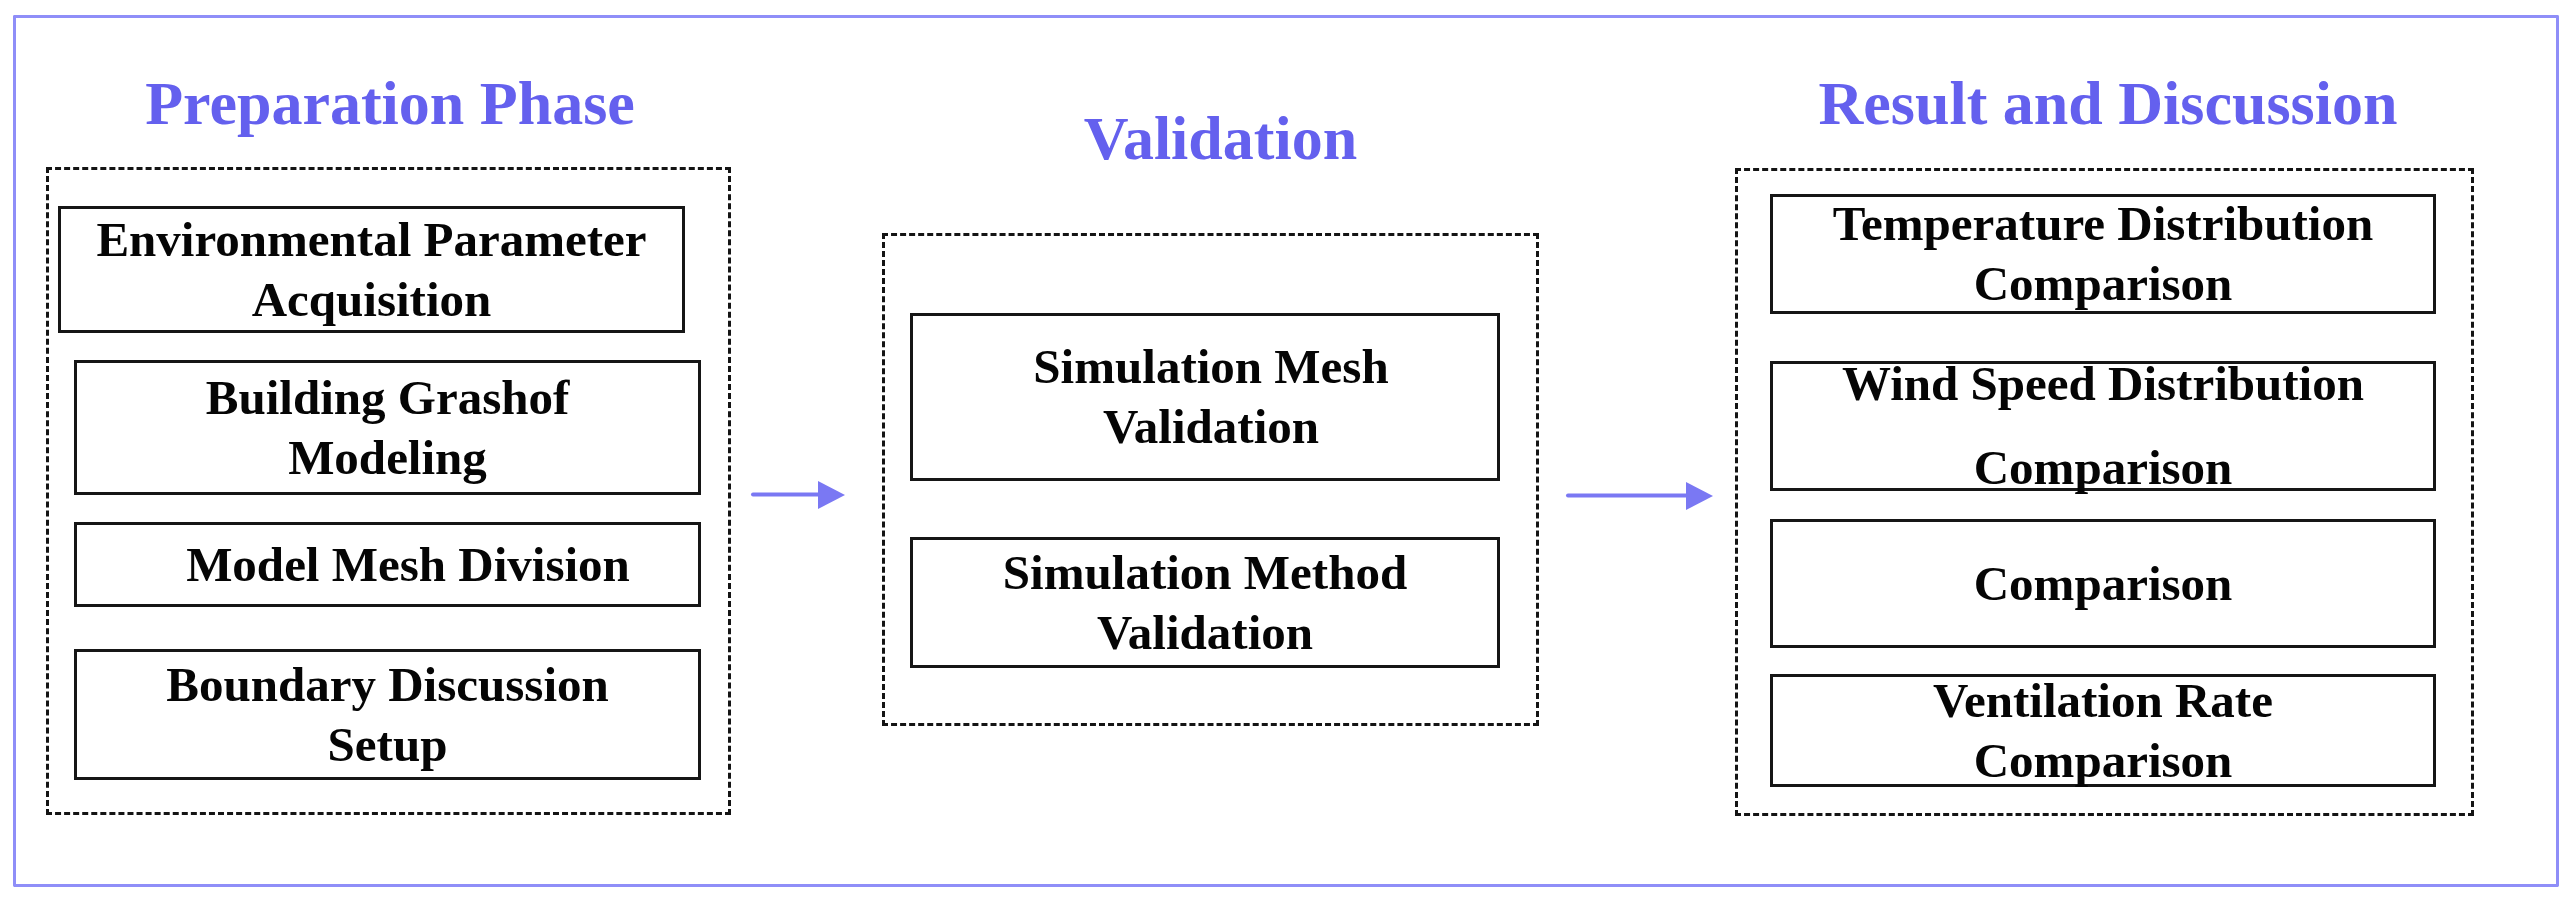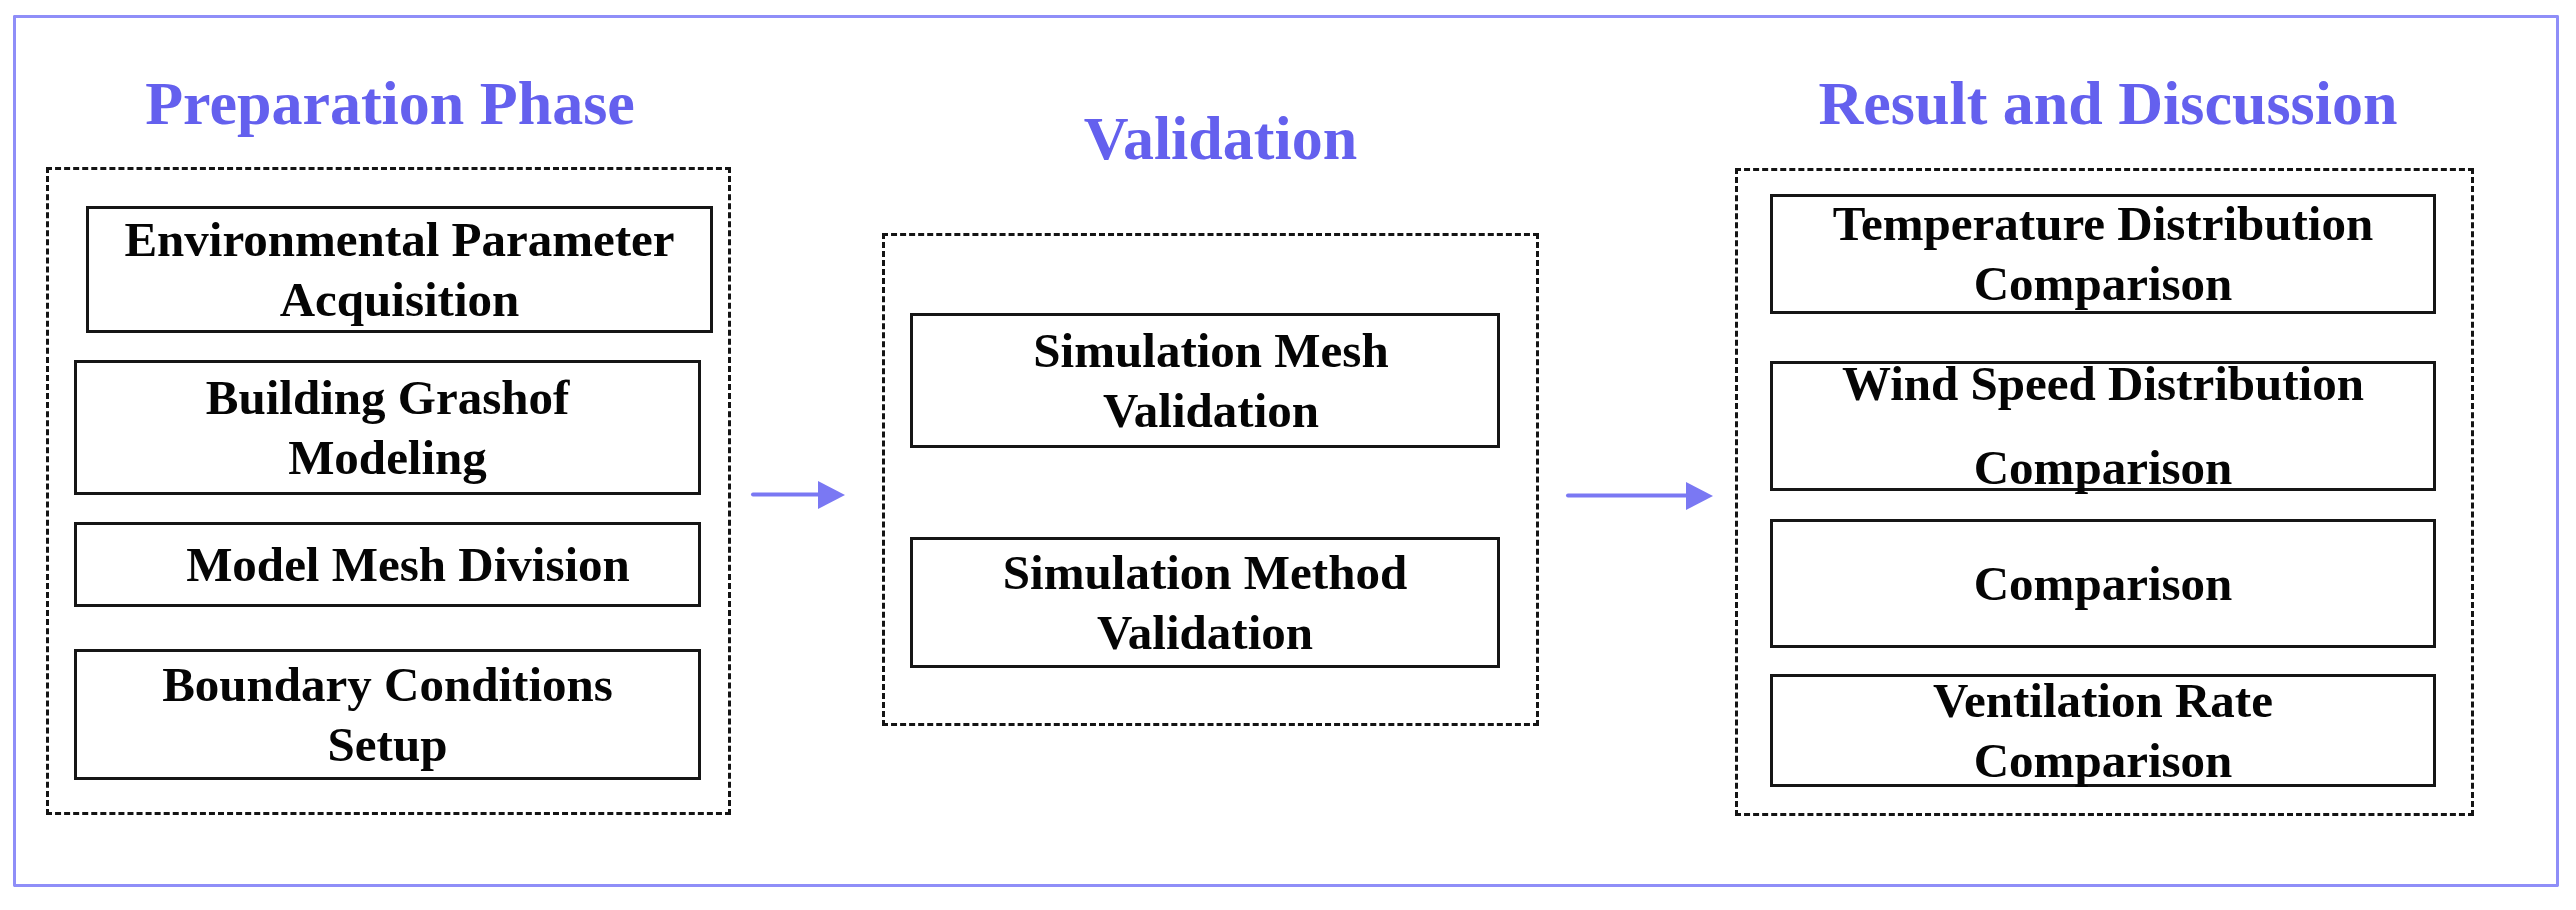--- a/index.html
+++ b/index.html
@@ -70,49 +70,49 @@
 <body>
 
 <div id="canvas">
 
   <div class="frame"></div>
 
   <div class="phase-title" style="left:71px;top:69px;width:638px;">Preparation Phase</div>
 
   <div class="dashed-group" style="left:46px;top:167px;width:685px;height:648px;"></div>
 
-  <div class="node-box" style="left:86px;top:206px;width:627px;height:127px;">
+  <div class="node-box" style="left:58px;top:206px;width:627px;height:127px;">
     <div class="line">Environmental Parameter</div>
     <div class="line">Acquisition</div>
   </div>
 
   <div class="node-box" style="left:74px;top:360px;width:627px;height:135px;">
     <div class="line">Building Grashof</div>
     <div class="line">Modeling</div>
   </div>
 
   <div class="node-box" style="left:74px;top:522px;width:627px;height:85px;padding-left:41px;">
     <div class="line">Model Mesh Division</div>
   </div>
 
   <div class="node-box" style="left:74px;top:649px;width:627px;height:131px;">
-    <div class="line">Boundary Conditions</div>
+    <div class="line">Boundary Discussion</div>
     <div class="line">Setup</div>
   </div>
 
   <div class="arrow" style="left:751px;top:479px;width:94px;height:31px;">
     <div class="shaft" style="width:71px;"></div>
     <div class="head"></div>
   </div>
 
   <div class="phase-title" style="left:905px;top:104px;width:631px;">Validation</div>
 
   <div class="dashed-group" style="left:882px;top:233px;width:657px;height:493px;"></div>
 
-  <div class="node-box" style="left:910px;top:313px;width:590px;height:135px;padding-left:12px;">
+  <div class="node-box" style="left:910px;top:313px;width:590px;height:168px;padding-left:12px;">
     <div class="line">Simulation Mesh</div>
     <div class="line">Validation</div>
   </div>
 
   <div class="node-box" style="left:910px;top:537px;width:590px;height:131px;">
     <div class="line">Simulation Method</div>
     <div class="line">Validation</div>
   </div>
 
   <div class="arrow" style="left:1566px;top:480px;width:147px;height:31px;">

